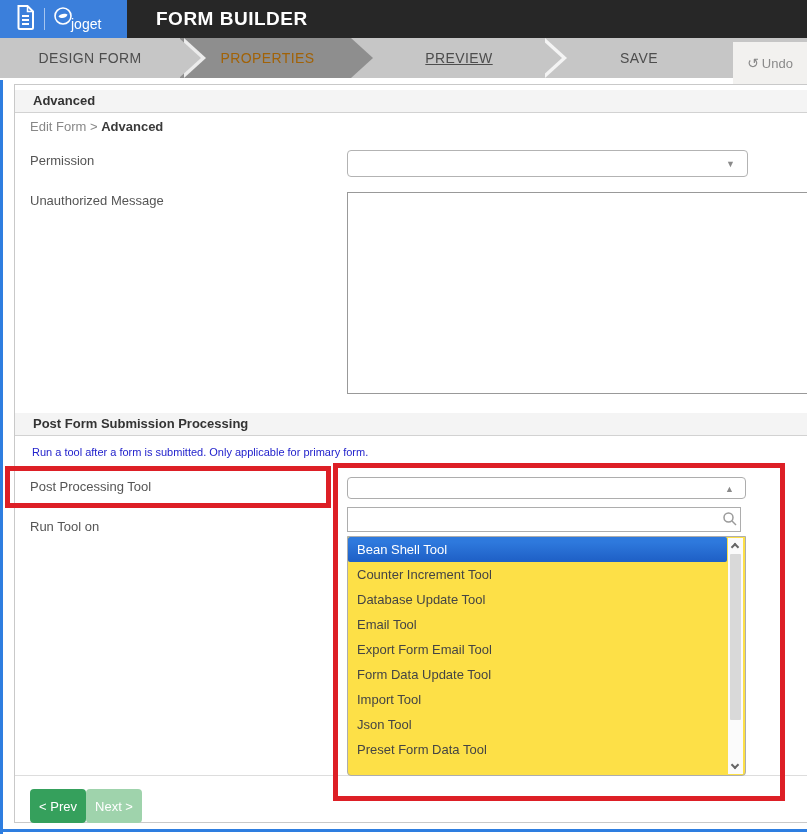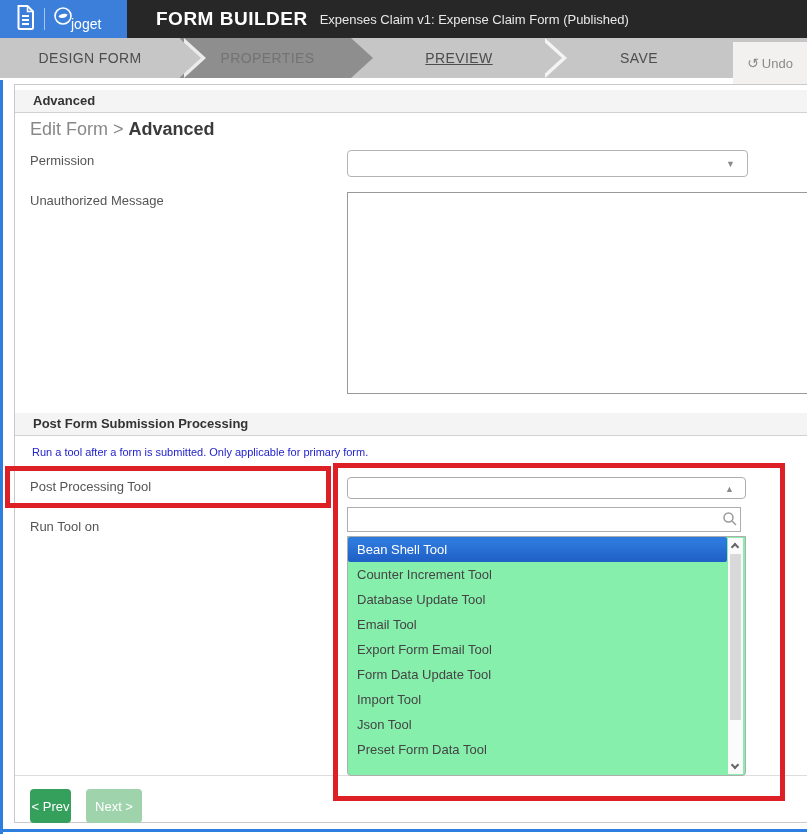--- a/index.html
+++ b/index.html
@@ -15,21 +15,21 @@
   .joget-wrap { display:flex; align-items:flex-start; }
   .joget-text { color:#fff; font-size:14px; margin-top:10px; margin-left:-2px; }
   .titles { position:absolute; left:140px; top:0; height:38px; display:flex; align-items:center; gap:12px; white-space:nowrap; }
   .app-title { color:#fff; font-size:19px; font-weight:bold; letter-spacing:.5px;margin-left:16px; }
   .app-subtitle { color:#e8e8e8; font-size:13px; }
 
   
   .tabbar { left:0; top:38px; width:807px; height:40px; background:#c6c6c6; }
   .tab-label { position:absolute; top:38px; height:40px; line-height:40px; text-align:center; font-size:14px; color:#4d4d4d; letter-spacing:.4px; cursor:pointer; }
   .tab-design  { left:0;   width:180px; }
-  .tab-props   { left:180px; width:175px; color:#737373; z-index:3; }
+  .tab-props   { left:180px; width:175px; color:#a16207; z-index:3; }
   .tab-preview { left:373px; width:172px;text-decoration:underline; }
   .tab-save    { left:545px; width:188px; }
   .chevron-active { left:180px; top:38px; width:193px; height:40px; background:#8e8e8e; z-index:1;
     clip-path:polygon(0 0, 171px 0, 100% 50%, 171px 100%, 0 100%); }
   .tri { width:0; height:0; border-top:20px solid transparent; border-bottom:20px solid transparent; z-index:2; }
   .tri-white-1 { left:184px; top:38px; border-left:22px solid #ececec; }
   .tri-gray-1  { left:179px; top:38px; border-left:22px solid #c6c6c6; }
   .tri-white-2 { left:545px; top:38px; border-left:22px solid #f4f4f4; }
   .tri-gray-2  { left:540px; top:38px; border-left:22px solid #c6c6c6; }
 
@@ -40,21 +40,21 @@
   
   .frame-left { left:0; top:80px; width:3px; height:754px; background:#2e7ee0; }
   .frame-bottom { left:0; top:829px; width:807px; height:3px; background:#2e7ee0; }
 
   
   .panel { left:14px; top:84px; width:800px; height:739px; background:#fff; border:1px solid #c9c9c9; }
   .section-bar { left:15px; width:792px; height:23px; background:#f4f4f4; border-bottom:1px solid #d2d2d2;
     line-height:22px; padding-left:18px; font-size:13px; font-weight:bold; color:#333; }
   .bar-advanced { top:90px; }
   .bar-post { top:413px; }
-  .breadcrumb { left:30px; top:119px; font-size:18px; color:#888; }
+  .breadcrumb { left:30px; top:119px; font-size:13px; color:#888; }
   .breadcrumb b { color:#3a3a3a; }
   .field-label { font-size:13px; color:#555; }
   .lbl-permission { left:30px; top:153px; }
   .lbl-unauth { left:30px; top:193px; }
   .lbl-posttool { left:30px; top:479px; }
   .lbl-runtool { left:30px; top:519px; }
   .help-text { left:32px; top:446px; font-size:11px; color:#2222cc; }
 
   .select-box { left:347px; top:150px; width:401px; height:27px; background:#fff; border:1px solid #b3b3b3; border-radius:4px; cursor:pointer; }
   .select-arrow { position:absolute; right:12px; top:8px; font-size:9px; color:#8a8a8a; }
@@ -62,40 +62,40 @@
     resize:none; font-family:"Liberation Sans", sans-serif; font-size:13px; padding:4px; }
 
   .sep-line { left:15px; top:775px; width:792px; height:1px; background:#ddd; }
 
   
   .chosen-closed { left:347px; top:477px; width:399px; height:22px; background:#fff; border:1px solid #adadad; border-radius:4px; cursor:pointer; }
   .chosen-up-arrow { position:absolute; right:11px; top:6px; font-size:9px; color:#8a8a8a; }
   .chosen-search { left:347px; top:507px; width:394px; height:25px; border:1px solid #adadad; background:#fff;
     font-family:"Liberation Sans", sans-serif; font-size:13px; padding:2px 24px 2px 5px; }
   .search-icon { left:722px; top:511px; width:16px; height:16px; }
-  .tool-list { left:347px; top:536px; width:399px; height:240px; background:#86efac; border:1px solid #adadad;
+  .tool-list { left:347px; top:536px; width:399px; height:240px; background:#fde047; border:1px solid #adadad;
     border-radius:0 0 4px 4px; overflow:hidden; }
   .opt { height:25px; line-height:25px; padding-left:9px; margin-right:18px; font-size:13px; color:#444; cursor:pointer;
     white-space:nowrap; overflow:hidden; }
   .opt.hl { background:linear-gradient(#2e79dd 20%, #2062c8 90%); color:#fff; border-radius:2px; }
   .vscroll { position:absolute; right:2px; top:1px; width:15px; height:236px; background:#fbfbfb; }
   .chev { position:absolute; left:4px; width:6px; height:6px; border-left:2px solid #666; border-top:2px solid #666; }
   .chev-up { top:6px; transform:rotate(45deg); }
   .chev-down { bottom:6px; transform:rotate(225deg); }
   .thumb { position:absolute; left:2px; top:16px; width:11px; height:166px; background:#d9d9d9; border-radius:1px; }
 
   
   .red-rect { border:5px solid #dd1f26; pointer-events:none; z-index:9; }
   .red1 { left:5px; top:466px; width:326px; height:42px; }
   .red2 { left:333px; top:463px; width:452px; height:338px; }
 
   
   .btn { top:789px; height:34px; border:none; border-radius:4px; color:#fff; font-size:13px;
     font-family:"Liberation Sans", sans-serif; cursor:pointer; }
-  .btn-prev { left:30px; width:41px; background:#35a05c; }
+  .btn-prev { left:30px; width:56px; background:#35a05c; }
   .btn-next { left:86px; width:56px; background:#9fd3ac; }
 </style>
 </head>
 <body>
 
 <div class="stage">
 
   <div class="abs topbar">
     <div class="logo-area">
       <span>
@@ -111,21 +111,20 @@
       <span class="joget-wrap">
         <svg width="20" height="20" viewBox="0 0 20 20">
           <circle cx="10" cy="10" r="8" fill="none" stroke="#ffffff" stroke-width="1.6"></circle>
           <path d="M5.5 10.5 C7 7.5, 13 7, 14.5 8.8 C13 12.3, 8 13.2, 5.5 10.5 Z" fill="#ffffff"></path>
         </svg>
         <span class="joget-text">joget</span>
       </span>
     </div>
     <div class="titles">
       <span class="app-title">FORM BUILDER</span>
-      <span class="app-subtitle">Expenses Claim v1: Expense Claim Form (Published)</span>
     </div>
   </div>
 
   <div class="abs tabbar"></div>
   <div class="abs chevron-active"></div>
   <div class="abs tri tri-white-1"></div>
   <div class="abs tri tri-gray-1"></div>
   <div class="abs tri tri-white-2"></div>
   <div class="abs tri tri-gray-2"></div>
   <div class="tab-label tab-design">DESIGN FORM</div>

